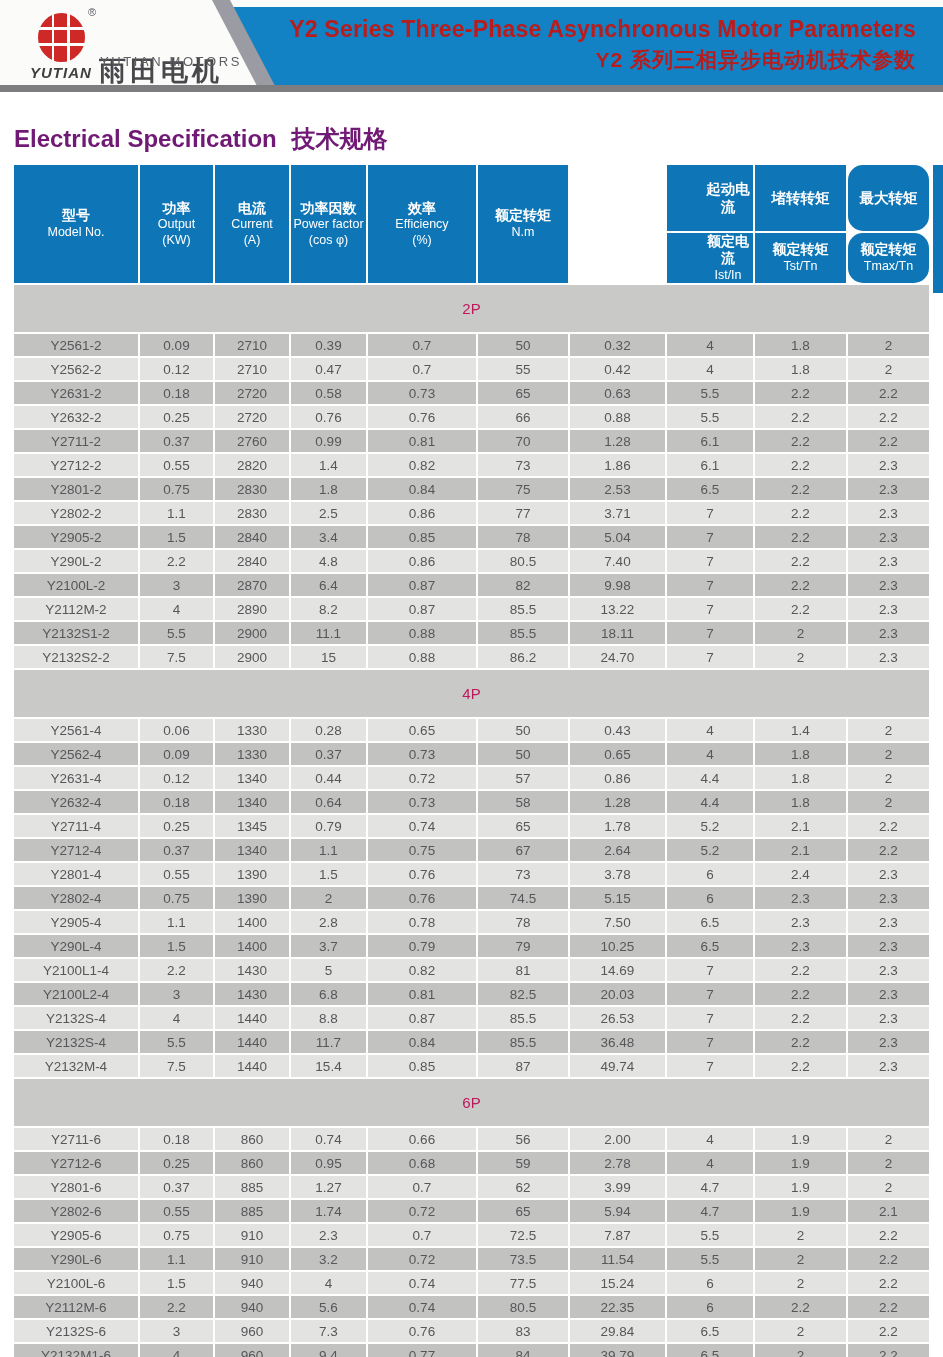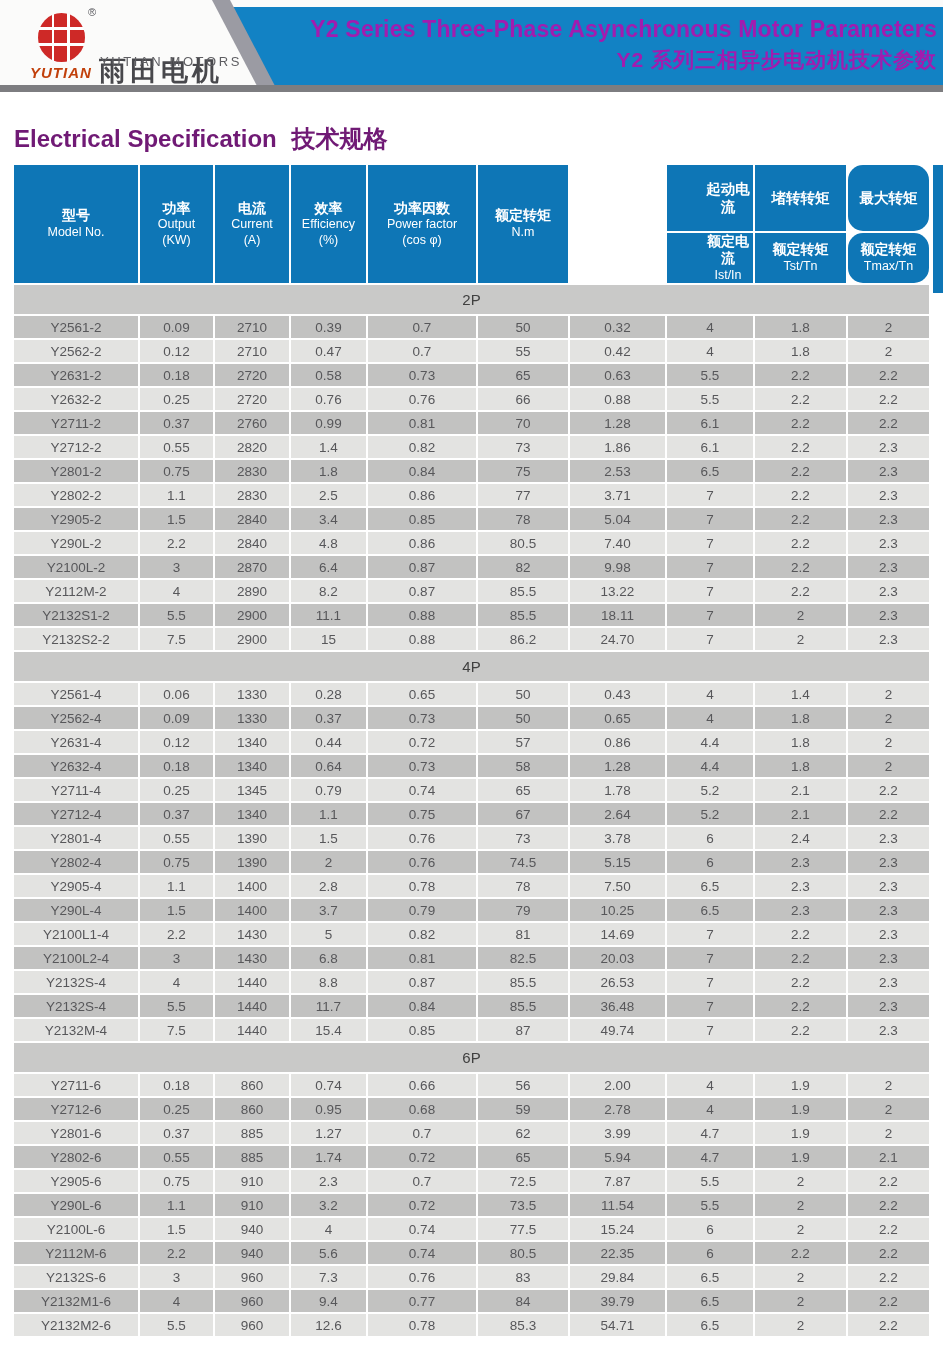--- a/index.html
+++ b/index.html
@@ -29,23 +29,23 @@
   .logo-mark {
     position:absolute; left:38px; top:13px; width:47px; height:49px;
     border-radius:50%; background-color:#ce2927;
     background-image:
       linear-gradient(to right, transparent 0 29%, #fff 29% 35%, transparent 35% 62%, #fff 62% 68%, transparent 68%),
       linear-gradient(to bottom, transparent 0 29%, #fff 29% 35%, transparent 35% 62%, #fff 62% 68%, transparent 68%);
   }
   .reg-mark { position:absolute; left:88px; top:6px; font-size:11px; color:#55555a; }
   .brand-cn { position:absolute; left:99px; top:20px; font-size:27px; font-weight:bold; color:#48484c; letter-spacing:4px; white-space:nowrap;margin-top:33px; }
   .brand-en { position:absolute; left:100px; top:54px; font-size:13px; color:#5e5e62; letter-spacing:2.6px; white-space:nowrap; }
-  .brand-script { position:absolute; left:30px; top:64px; font-size:15px; font-weight:bold; font-style:italic; color:#c2410c; letter-spacing:1px; }
-
-  .banner-text { position:absolute; right:6px; top:16px; text-align:right; color:#a21caf; }
+  .brand-script { position:absolute; left:30px; top:64px; font-size:15px; font-weight:bold; font-style:italic; color:#404040; letter-spacing:1px; }
+
+  .banner-text { position:absolute; right:27px; top:16px; text-align:right; color:#b91c1c; }
   .banner-title-en { font-size:23px; font-weight:bold; letter-spacing:0.2px; white-space:nowrap; }
   .banner-title-cn { font-size:21px; font-weight:bold; letter-spacing:1px; margin-top:3px; white-space:nowrap; }
 
   
   .spec-title { margin:31px 0 10px 14px; font-size:24px; font-weight:bold; color:#701a75; }
   .spec-title .cn { margin-left:8px; }
 
   
   .table-wrap { position:relative; margin-left:14px; width:915px; }
   .edge-sliver { position:absolute; left:919px; top:0; width:10px; height:128px; background:#0e76b6; }
@@ -62,23 +62,23 @@
     text-align:center; line-height:1.25;
   }
   .hcell .cn  { font-size:14px; font-weight:bold; }
   .hcell .en  { font-size:12.5px; }
   .hcell .top { font-size:14.5px; font-weight:bold; }
   .span2 { grid-row:1 / 3; }
   .r1 { grid-row:1; } .r2 { grid-row:2; }
   .c8 { grid-column:8;padding-left:36px; } .c9 { grid-column:9; } .c10 { grid-column:10;border-radius:15px; }
 
   .band {
-    height:29px; margin-top:2px; background:#c9c9c8;
+    height:47px; margin-top:2px; background:#c9c9c8;
     display:flex; align-items:center; justify-content:center;
-    font-size:15px; color:#404040;
+    font-size:15px; color:#be185d;
   }
   .trow { margin-top:2px;border-radius:11px; }
   .trow .cell {
     height:22px; display:flex; align-items:center; justify-content:center;
     font-size:13.5px; color:#57575a; white-space:nowrap;
   }
   .trow.dark .cell  { background:#c2c2c1; }
   .trow.light .cell { background:#e3e3e1; }
 </style>
 </head>
@@ -118,28 +118,28 @@
       <span class="cn">功率</span>
       <span class="en">Output</span>
       <span class="en">(KW)</span>
     </div>
     <div class="hcell span2">
       <span class="cn">电流</span>
       <span class="en">Current</span>
       <span class="en">(A)</span>
     </div>
     <div class="hcell span2">
+      <span class="cn">功率因数</span>
+      <span class="en">Power factor</span>
+      <span class="en">(cos φ)</span>
+    </div>
+    <div class="hcell span2">
       <span class="cn">效率</span>
       <span class="en">Efficiency</span>
       <span class="en">(%)</span>
-    </div>
-    <div class="hcell span2">
-      <span class="cn">功率因数</span>
-      <span class="en">Power factor</span>
-      <span class="en">(cos φ)</span>
     </div>
     <div class="hcell span2">
       <span class="cn">额定转矩</span>
       <span class="en">N.m</span>
     </div>
 
     <div class="hcell r1 c8">
       <span class="top">起动电流</span>
     </div>
     <div class="hcell r1 c9">

